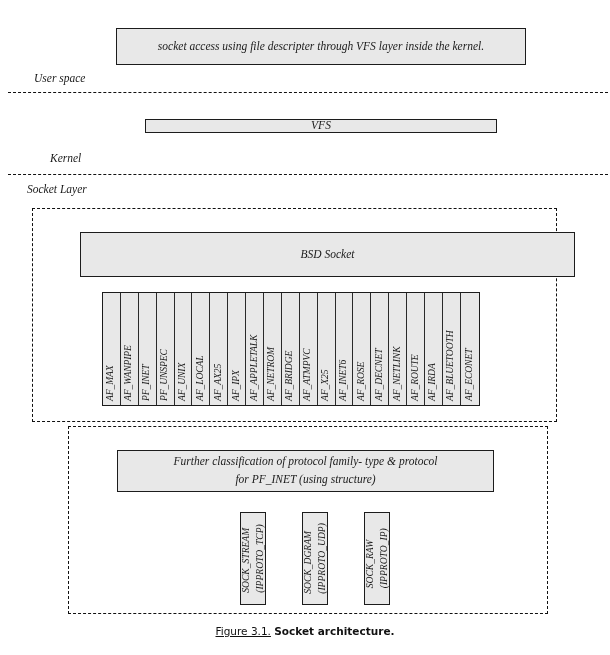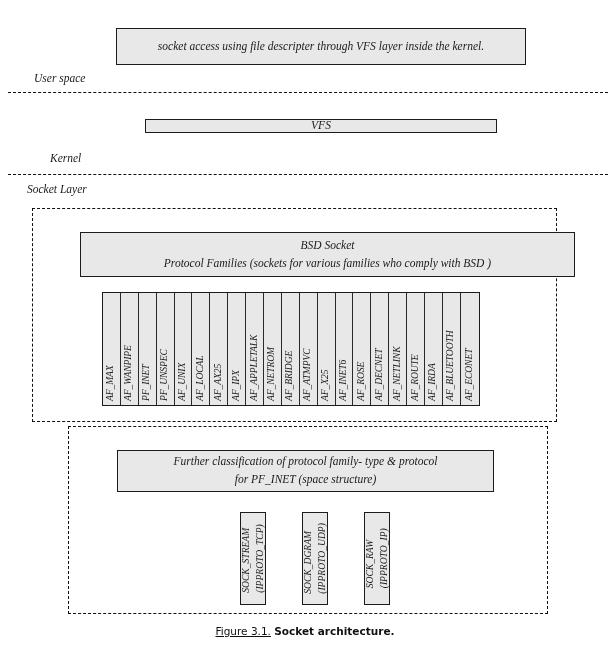--- a/index.html
+++ b/index.html
@@ -149,21 +149,20 @@
   </div>
 
   <div class="hrule" id="rule-kernel-socket" style="left:8px; top:174px; width:600px;"></div>
 
   <div class="zone-label" id="label-socket-layer" style="left:27px; top:183px;">Socket Layer</div>
 
   <div class="dashed-box" id="dashed-protocol-families" style="left:32px; top:208px; width:525px; height:214px;"></div>
 
   <div class="solid-box" id="box-bsd-socket" style="left:48px; top:232px; width:495px; height:45px;margin-left:32px;">
     <div class="line">BSD Socket</div>
-    <div class="line">Protocol Families (sockets for various families who comply with BSD )</div>
   </div>
 
   <div id="af-table" style="left:102px; top:292px; width:378px; height:114px;">
       <div class="af-cell" style="width: 4.7619%;">
         <span>AF_MAX</span>
       </div>
       <div class="af-cell" style="width: 4.7619%;">
         <span>AF_WANPIPE</span>
       </div>
       <div class="af-cell" style="width: 4.7619%;">
@@ -222,21 +221,21 @@
       </div>
       <div class="af-cell" style="width: 4.7619%;">
         <span>AF_ECONET</span>
       </div>
     </div>
 
   <div class="dashed-box" id="dashed-further-classification" style="left:68px; top:426px; width:480px; height:188px;"></div>
 
   <div class="solid-box" id="box-further-classification" style="left:117px; top:450px; width:377px; height:42px;">
     <div class="line">Further classification of protocol family- type &amp; protocol</div>
-    <div class="line">for PF_INET  (space structure)</div>
+    <div class="line">for PF_INET  (using structure)</div>
   </div>
 
   <div id="sock-boxes-layer">
       <div class="sock-box" style="left: 240px; top: 512px; width: 26px; height: 93px;">
         <div class="rot" style="left: 0px; bottom: 0px; transform: translate(-2px, -11px) rotate(-90deg) translateX(0px) translateY(28px); transform-origin: left bottom;">
           <span class="l1">SOCK_STREAM</span>
           <span class="l2">(IPPROTO_TCP)</span>
         </div>
       </div>
       <div class="sock-box" style="left: 302px; top: 512px; width: 26px; height: 93px;">

